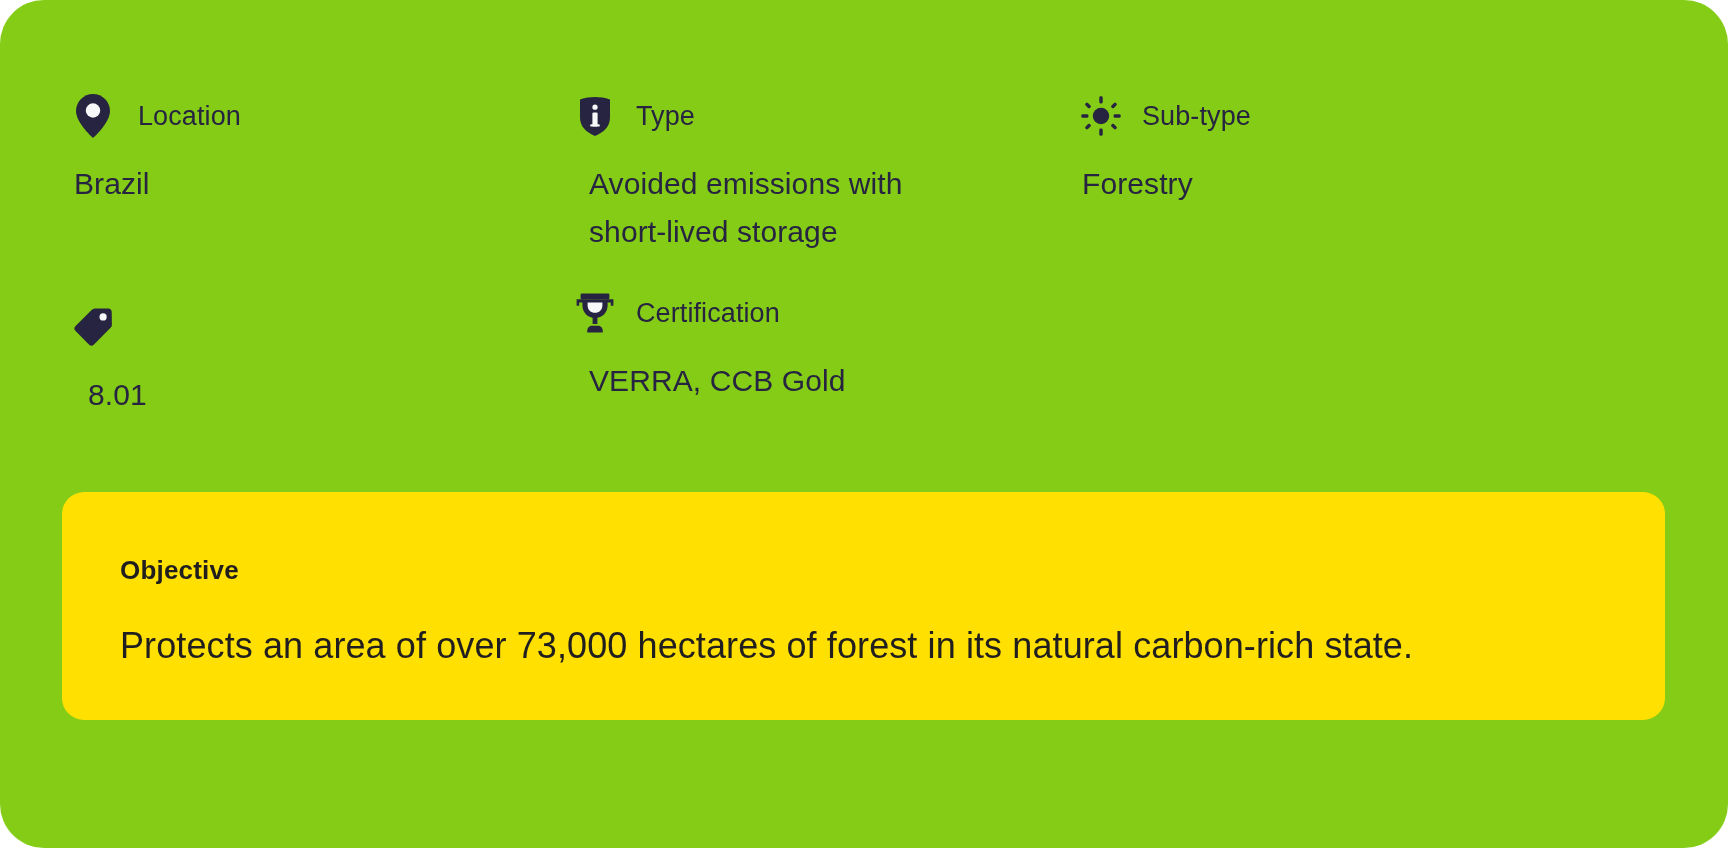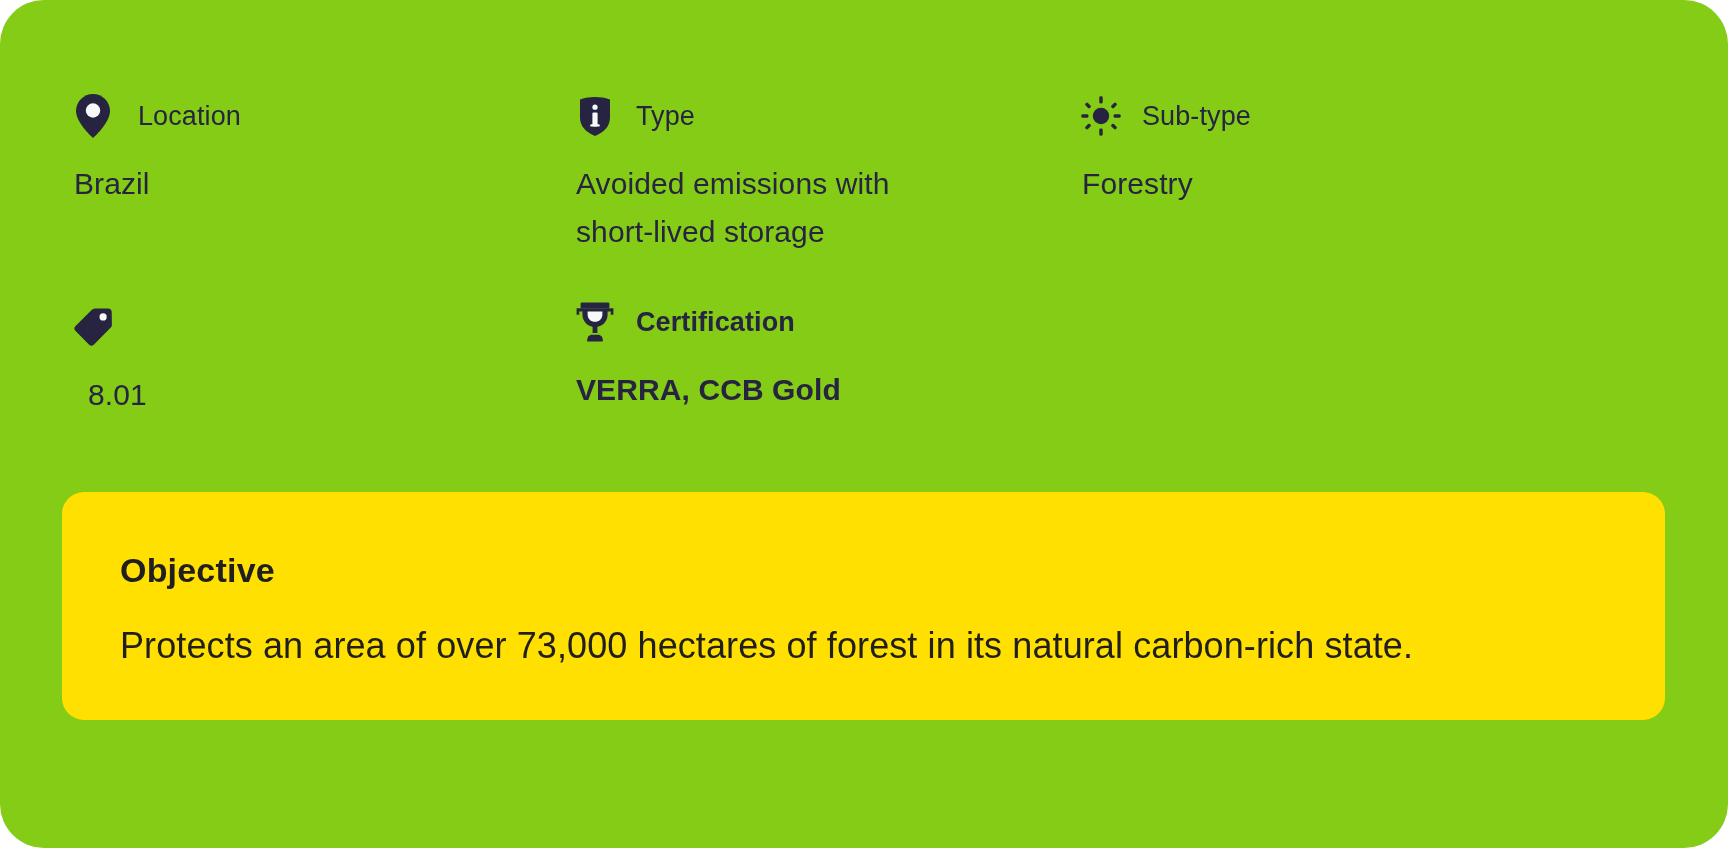--- a/index.html
+++ b/index.html
@@ -73,26 +73,26 @@
     color: #262440;
     letter-spacing: 0.1px;
     max-width: 360px;
   }
 
   
   .fact-location   { left: 72px;   top: 92px;  }
   .fact-type       { left: 574px;  top: 92px;  }
   .fact-subtype    { left: 1080px; top: 92px;  }
   .fact-price      { left: 72px;   top: 303px; }
-  .fact-cert       { left: 574px;  top: 298px; font-weight: bold; }
+  .fact-cert       { left: 574px;  top: 289px; }
 
   .fact-location .fact-value,
   .fact-price .fact-value { margin-left: 14px; }
   .fact-type .fact-value,
-  .fact-cert .fact-value  { margin-left: 0px; }
+  .fact-cert .fact-value  { margin-left: 13px; }
   .fact-subtype .fact-value { margin-left: 0px; }
 
   .fact-location .fact-head,
   .fact-price .fact-head { gap: 24px; }
 
   .fact-type .fact-value { max-width: 360px; }
 
   
   .fact-location .fact-value { margin-left: 0; padding-left: 2px; }
   .fact-type .fact-value     { padding-left: 2px; }
@@ -109,21 +109,21 @@
     top: 492px;
     width: 1603px;
     height: 228px;
     background: #FFE000;
     border-radius: 22px;
     box-sizing: border-box;
     padding: 62px 58px 0 58px;
   }
 
   .objective-title {
-    font-size: 34px;
+    font-size: 26px;
     line-height: 32px;
     font-weight: bold;
     color: #201E1E;
     letter-spacing: 0.2px;
   }
 
   .objective-text {
     margin-top: 40px;
     font-size: 36px;
     line-height: 40px;

